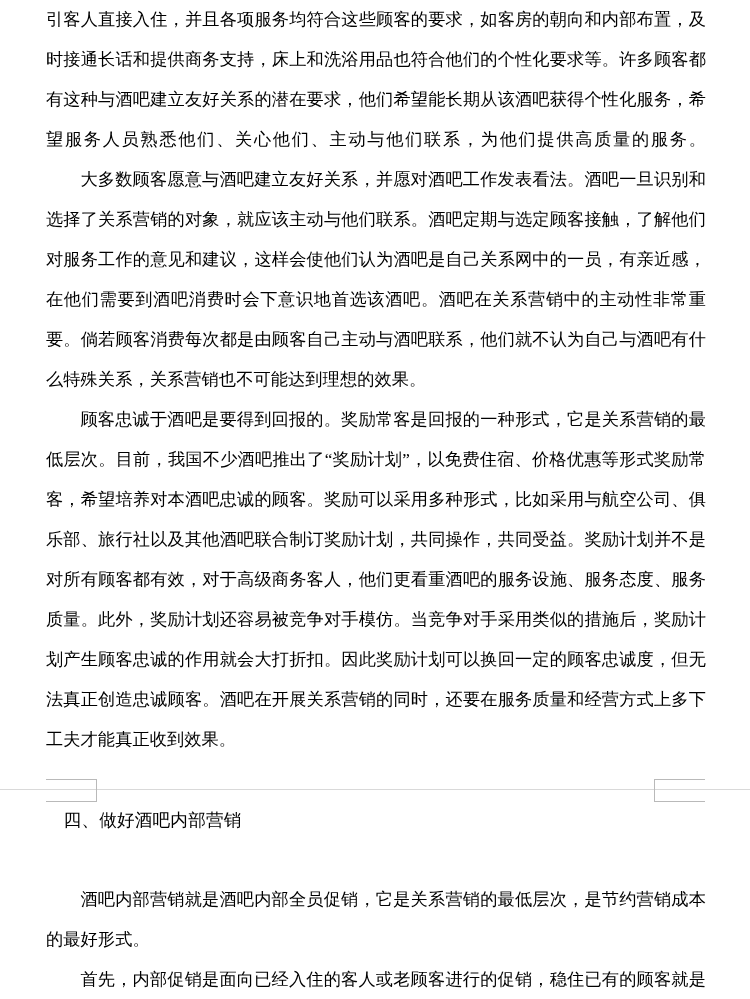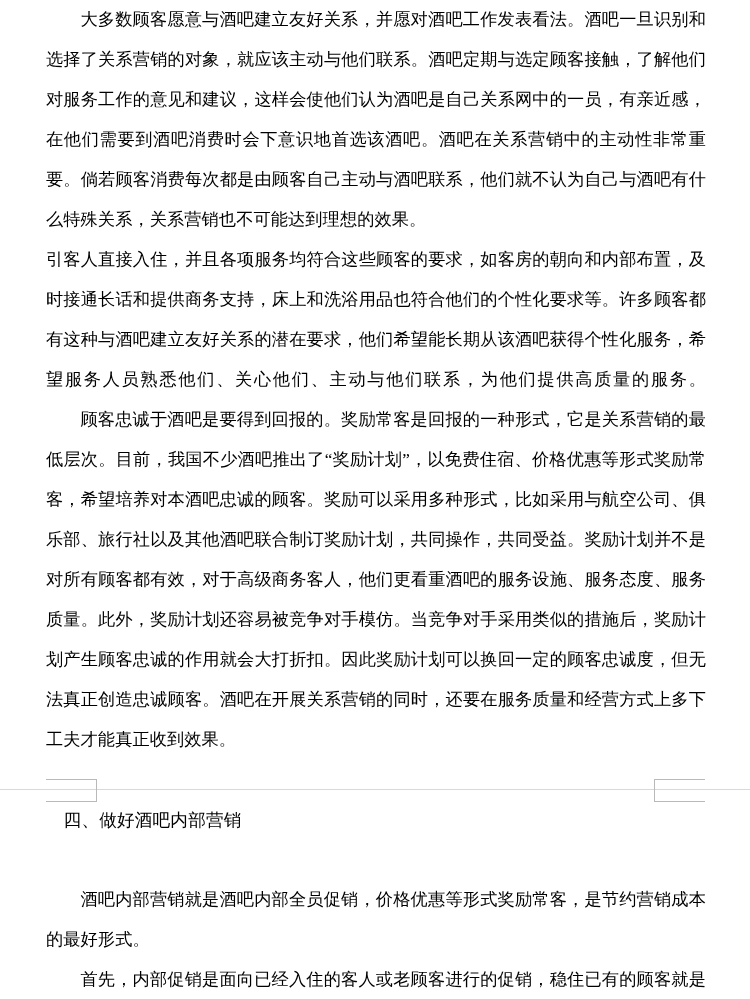--- a/index.html
+++ b/index.html
@@ -82,33 +82,33 @@
     border-left: 1px solid #b9b9b9;
   }
 </style>
 </head>
 <body>
 
 <div class="page">
 
   <div class="doc-body">
 
+    <p class="para last-line-justify">引客人直接入住，并且各项服务均符合这些顾客的要求，如客房的朝向和内部布置，及时接通长话和提供商务支持，床上和洗浴用品也符合他们的个性化要求等。许多顾客都有这种与酒吧建立友好关系的潜在要求，他们希望能长期从该酒吧获得个性化服务，希望服务人员熟悉他们、关心他们、主动与他们联系，为他们提供高质量的服务。</p>
+
     <p class="para indent">大多数顾客愿意与酒吧建立友好关系，并愿对酒吧工作发表看法。酒吧一旦识别和选择了关系营销的对象，就应该主动与他们联系。酒吧定期与选定顾客接触，了解他们对服务工作的意见和建议，这样会使他们认为酒吧是自己关系网中的一员，有亲近感，在他们需要到酒吧消费时会下意识地首选该酒吧。酒吧在关系营销中的主动性非常重要。倘若顾客消费每次都是由顾客自己主动与酒吧联系，他们就不认为自己与酒吧有什么特殊关系，关系营销也不可能达到理想的效果。</p>
-
-    <p class="para last-line-justify">引客人直接入住，并且各项服务均符合这些顾客的要求，如客房的朝向和内部布置，及时接通长话和提供商务支持，床上和洗浴用品也符合他们的个性化要求等。许多顾客都有这种与酒吧建立友好关系的潜在要求，他们希望能长期从该酒吧获得个性化服务，希望服务人员熟悉他们、关心他们、主动与他们联系，为他们提供高质量的服务。</p>
 
     <p class="para indent">顾客忠诚于酒吧是要得到回报的。奖励常客是回报的一种形式，它是关系营销的最低层次。目前，我国不少酒吧推出了“奖励计划”，以免费住宿、价格优惠等形式奖励常客，希望培养对本酒吧忠诚的顾客。奖励可以采用多种形式，比如采用与航空公司、俱乐部、旅行社以及其他酒吧联合制订奖励计划，共同操作，共同受益。奖励计划并不是对所有顾客都有效，对于高级商务客人，他们更看重酒吧的服务设施、服务态度、服务质量。此外，奖励计划还容易被竞争对手模仿。当竞争对手采用类似的措施后，奖励计划产生顾客忠诚的作用就会大打折扣。因此奖励计划可以换回一定的顾客忠诚度，但无法真正创造忠诚顾客。酒吧在开展关系营销的同时，还要在服务质量和经营方式上多下工夫才能真正收到效果。</p>
 
     <div class="spacer-line"></div>
 
     <h3 class="heading">四、做好酒吧内部营销</h3>
 
     <div class="spacer-line"></div>
 
-    <p class="para indent">酒吧内部营销就是酒吧内部全员促销，价格优惠等形式奖励常客，是节约营销成本的最好形式。</p>
+    <p class="para indent">酒吧内部营销就是酒吧内部全员促销，它是关系营销的最低层次，是节约营销成本的最好形式。</p>
 
     <p class="para indent">首先，内部促销是面向已经入住的客人或老顾客进行的促销，稳住已有的顾客就是稳住已有的市场份额。</p>
 
   </div>
 
   <div class="page-divider"></div>
   <div class="crop-mark left"></div>
   <div class="crop-mark right"></div>
 
 </div>

